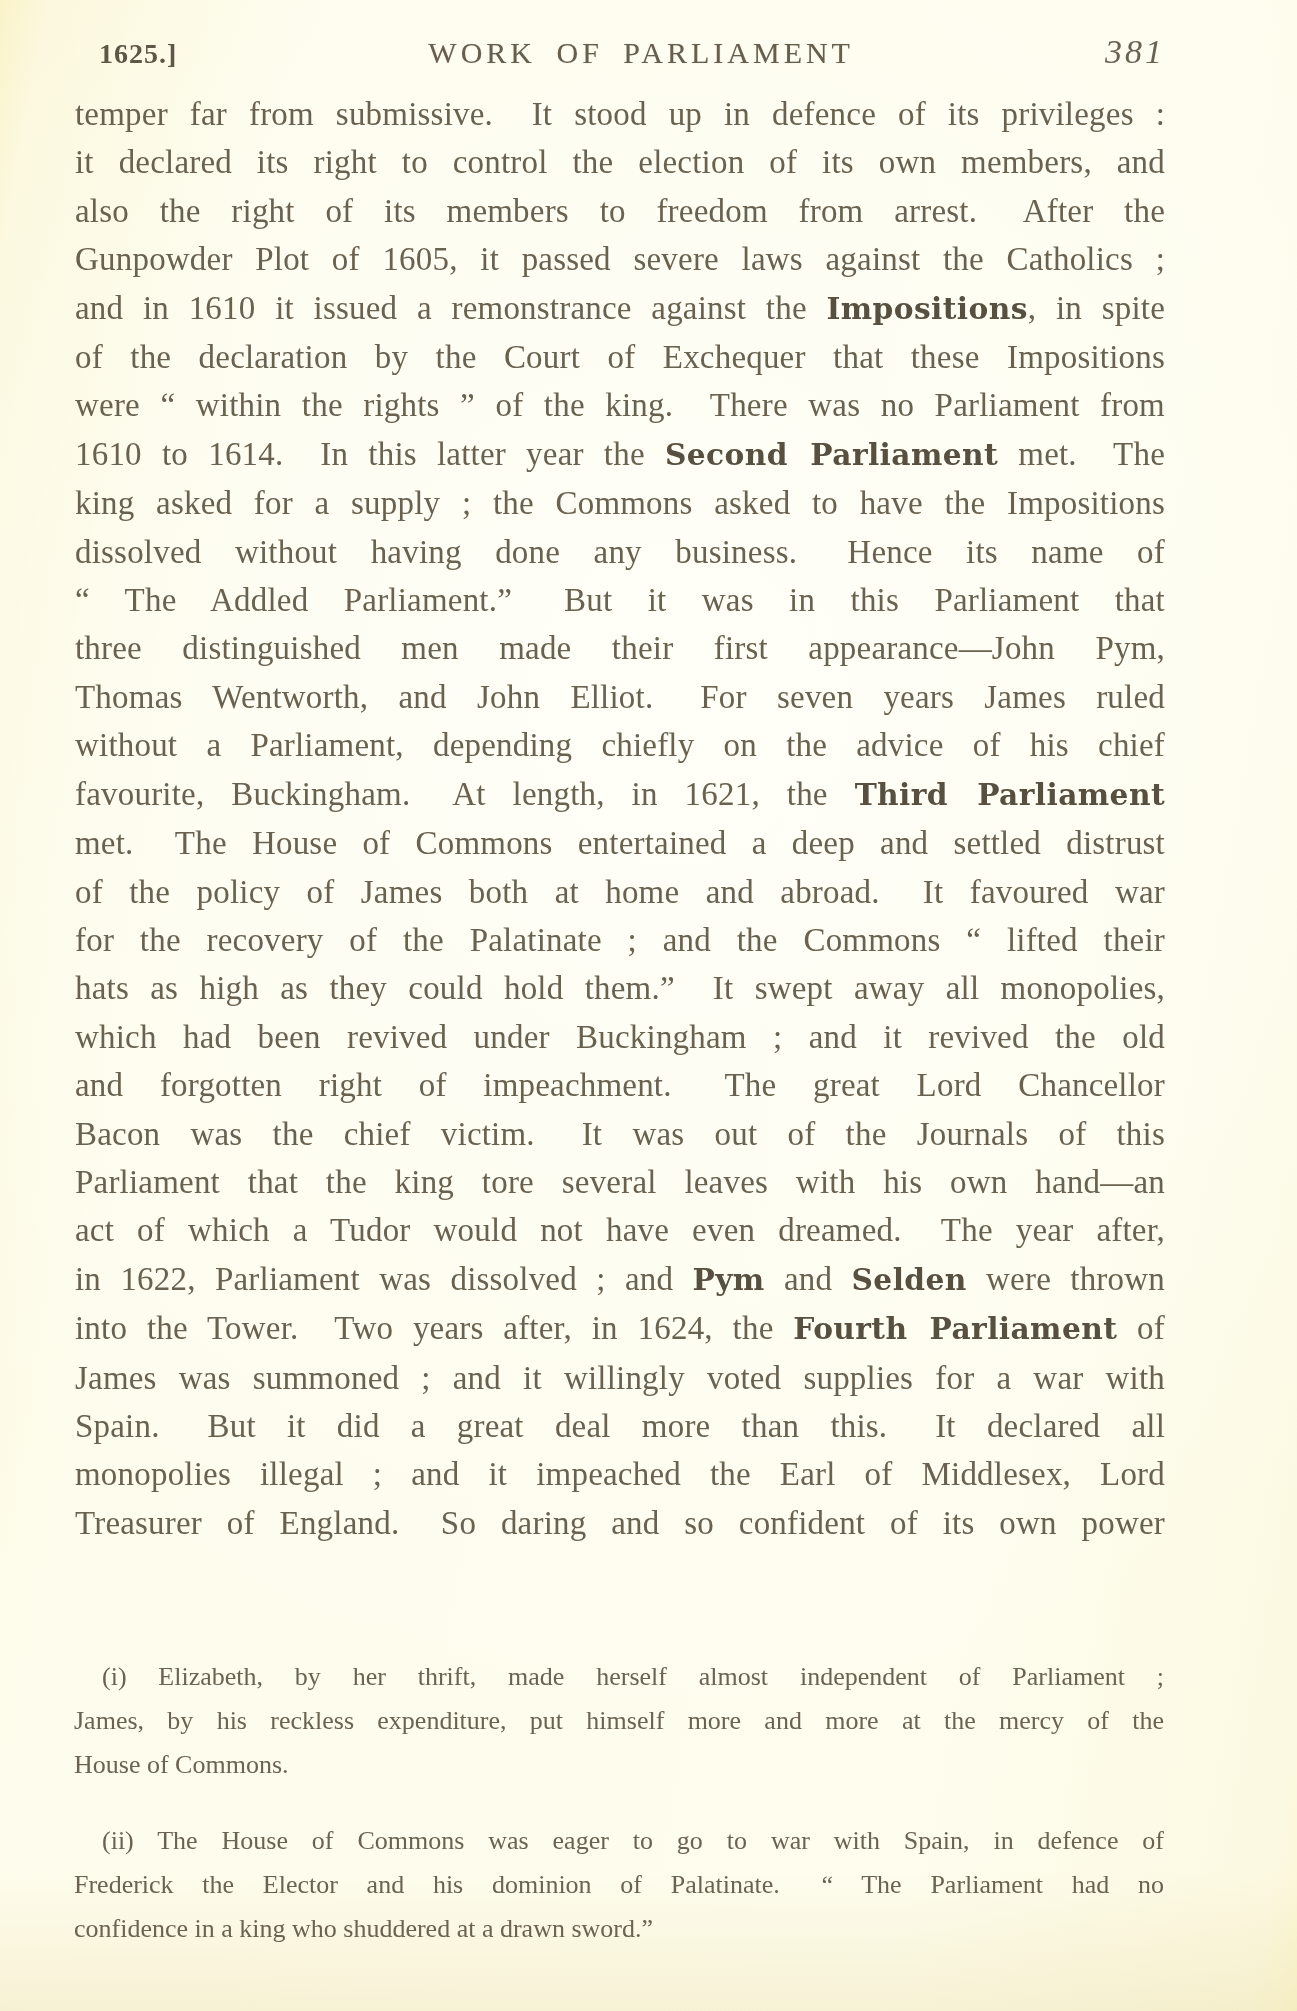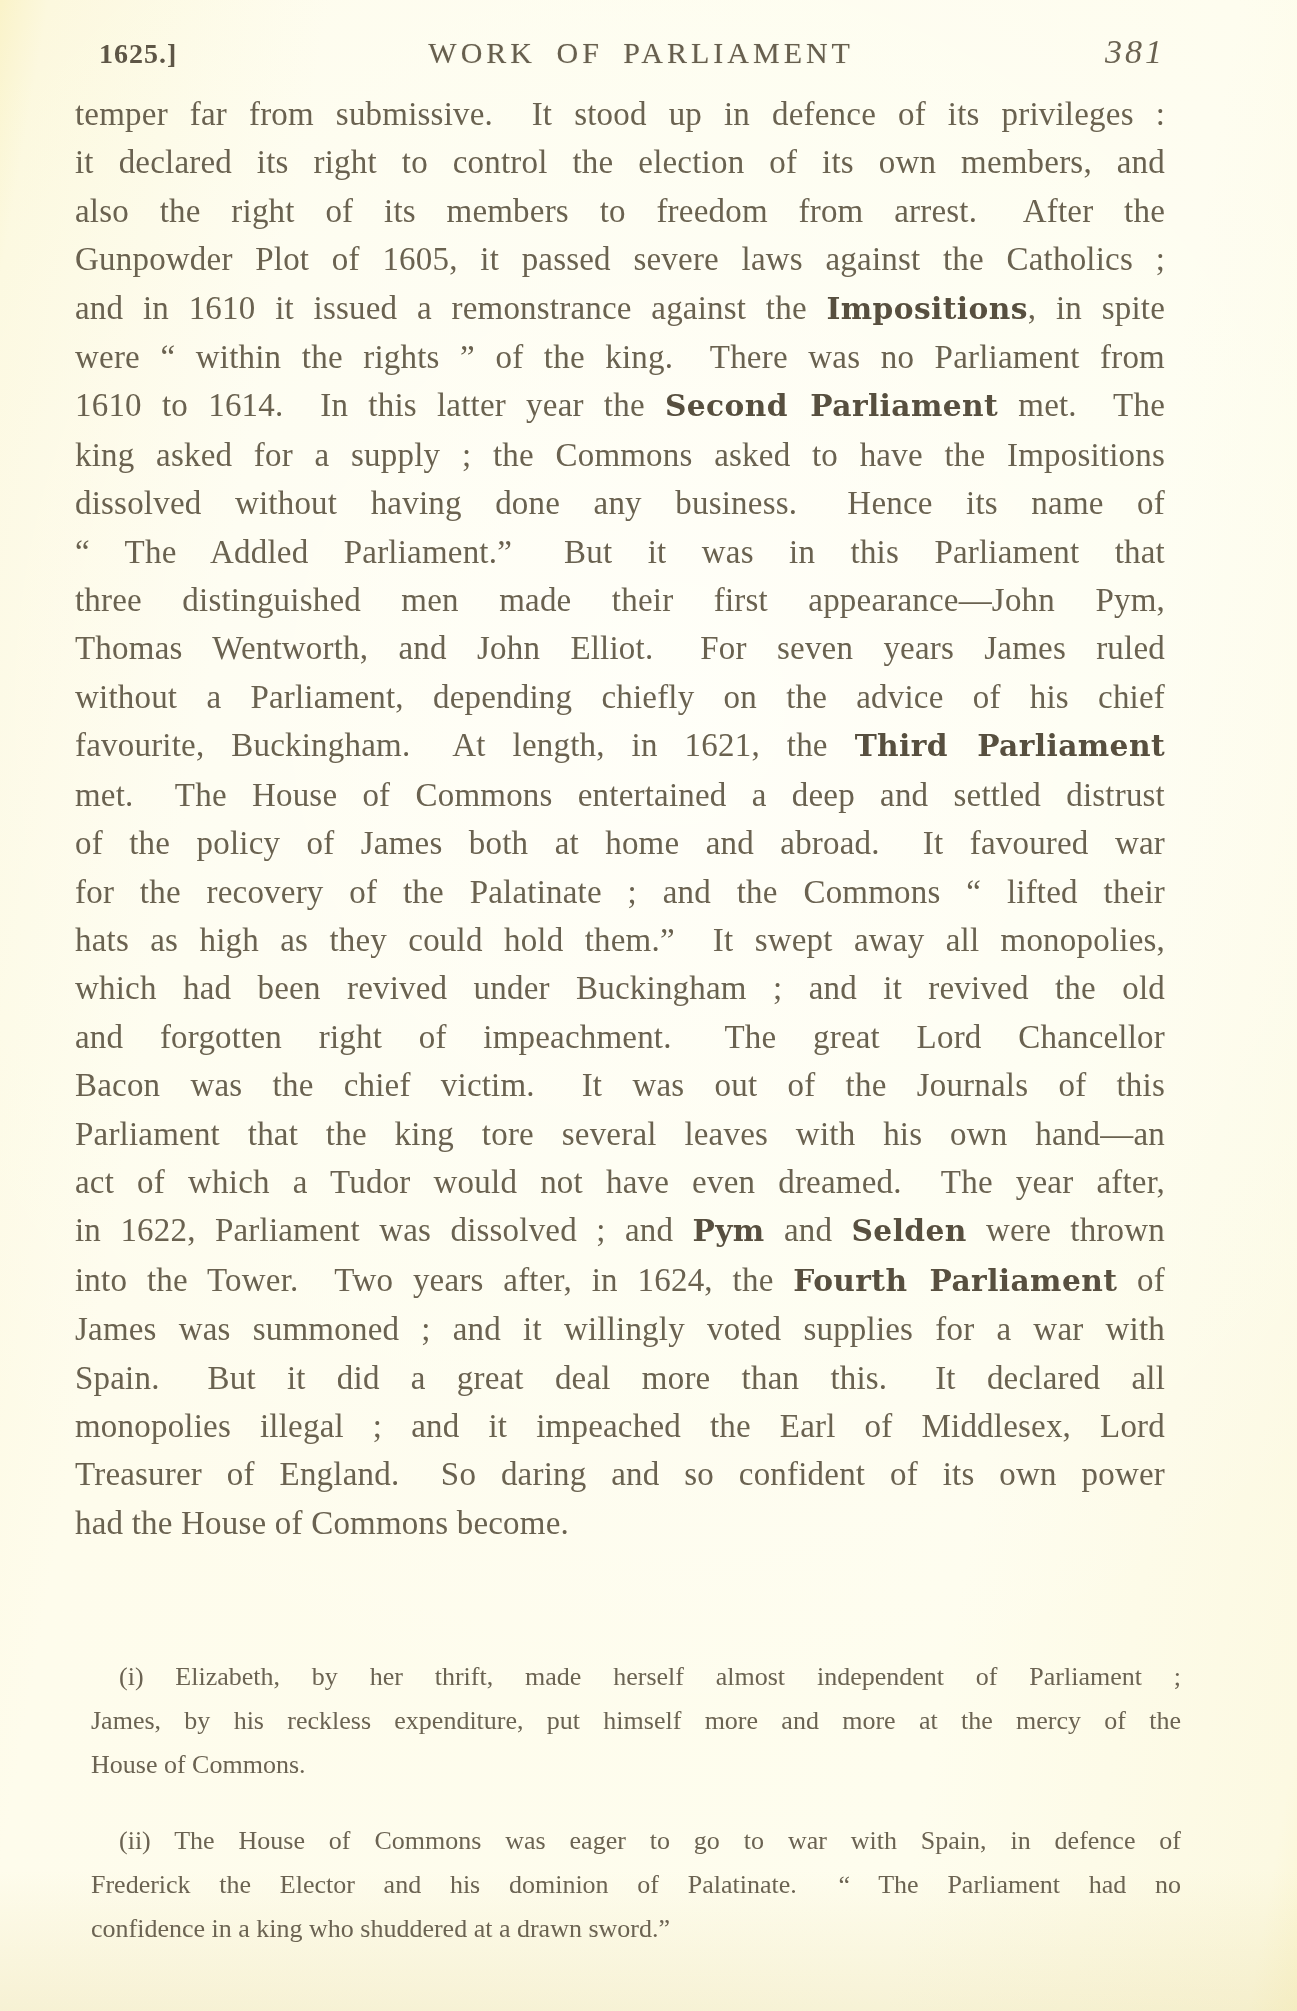--- a/index.html
+++ b/index.html
@@ -25,21 +25,21 @@
     font-size:33px;line-height:48.4px;color:#6a6250;
     letter-spacing:0.2px;
   }
   .line{text-align:justify;text-align-last:justify;white-space:normal;}
   .line.last{text-align-last:left;}
   .b{
     font-family:"DejaVu Serif",serif;font-weight:bold;
     font-size:0.9em;letter-spacing:0.4px;color:#574f3f;
   }
   .footnotes{
-    position:absolute;left:91px;width:1090px;top:1655px;
+    position:absolute;left:74px;width:1090px;top:1655px;
     font-size:26px;line-height:44px;color:#6b6352;
   }
   .footnote + .footnote{margin-top:32px;}
   .footnote .line.indent{text-indent:28px;}
 </style>
 </head>
 <body>
 
 <div class="page">
 
@@ -48,20 +48,21 @@
     <span class="hdr-title">WORK OF PARLIAMENT</span>
     <span class="hdr-page">381</span>
   </header>
 
   <main class="body-text" id="body-lines">
       <div class="line"><span>temper far from submissive.  It stood up in defence of its privileges :</span></div>
       <div class="line"><span>it declared its right to control the election of its own members, and</span></div>
       <div class="line"><span>also the right of its members to freedom from arrest.  After the</span></div>
       <div class="line"><span>Gunpowder Plot of 1605, it passed severe laws against the Catholics ;</span></div>
       <div class="line"><span>and in 1610 it issued a remonstrance against the </span><span class="b">Impositions</span><span>, in spite</span></div>
+      <div class="line"><span>of the declaration by the Court of Exchequer that these Impositions</span></div>
       <div class="line"><span>were “ within the rights ” of the king.  There was no Parliament from</span></div>
       <div class="line"><span>1610 to 1614.  In this latter year the </span><span class="b">Second Parliament</span><span> met.  The</span></div>
       <div class="line"><span>king asked for a supply ; the Commons asked to have the Impositions</span></div>
       <div class="line"><span>dissolved without having done any business.  Hence its name of</span></div>
       <div class="line"><span>“ The Addled Parliament.”  But it was in this Parliament that</span></div>
       <div class="line"><span>three distinguished men made their first appearance—John Pym,</span></div>
       <div class="line"><span>Thomas Wentworth, and John Elliot.  For seven years James ruled</span></div>
       <div class="line"><span>without a Parliament, depending chiefly on the advice of his chief</span></div>
       <div class="line"><span>favourite, Buckingham.  At length, in 1621, the </span><span class="b">Third Parliament</span></div>
       <div class="line"><span>met.  The House of Commons entertained a deep and settled distrust</span></div>
@@ -72,21 +73,20 @@
       <div class="line"><span>and forgotten right of impeachment.  The great Lord Chancellor</span></div>
       <div class="line"><span>Bacon was the chief victim.  It was out of the Journals of this</span></div>
       <div class="line"><span>Parliament that the king tore several leaves with his own hand—an</span></div>
       <div class="line"><span>act of which a Tudor would not have even dreamed.  The year after,</span></div>
       <div class="line"><span>in 1622, Parliament was dissolved ; and </span><span class="b">Pym</span><span> and </span><span class="b">Selden</span><span> were thrown</span></div>
       <div class="line"><span>into the Tower.  Two years after, in 1624, the </span><span class="b">Fourth Parliament</span><span> of</span></div>
       <div class="line"><span>James was summoned ; and it willingly voted supplies for a war with</span></div>
       <div class="line"><span>Spain.  But it did a great deal more than this.  It declared all</span></div>
       <div class="line"><span>monopolies illegal ; and it impeached the Earl of Middlesex, Lord</span></div>
       <div class="line"><span>Treasurer of England.  So daring and so confident of its own power</span></div>
-      <div class="line last"><span>had the House of Commons become.</span></div>
     </main>
 
   <section class="footnotes" id="footnotes">
       <div class="footnote">
         <div class="line indent"><span>(i) Elizabeth, by her thrift, made herself almost independent of Parliament ;</span></div>
         <div class="line"><span>James, by his reckless expenditure, put himself more and more at the mercy of the</span></div>
         <div class="line last"><span>House of Commons.</span></div>
       </div>
       <div class="footnote">
         <div class="line indent"><span>(ii) The House of Commons was eager to go to war with Spain, in defence of</span></div>

